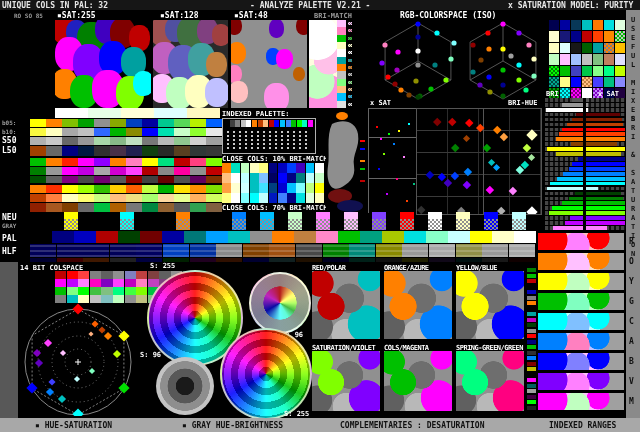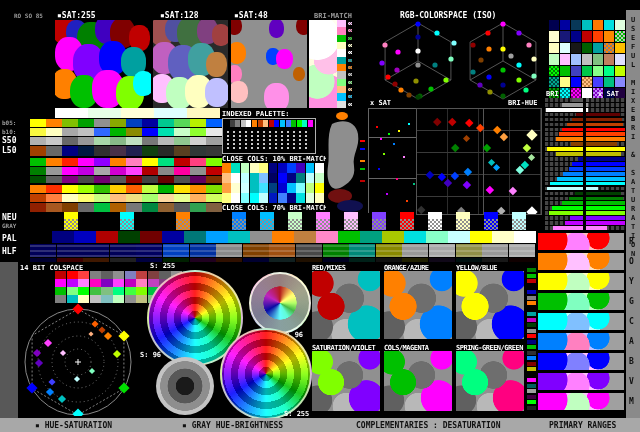--- a/index.html
+++ b/index.html
@@ -18,20 +18,25 @@
          font-size:7px;letter-spacing:1px;left:3px;}
   .panel{position:absolute;overflow:hidden;}
   .gutter{position:absolute;background:#585858;}
   svg{display:block;}
 </style>
 </head>
 <body>
 
 <div id="screen">
 
+  <header id="top-bar" class="abs">
+    <span style="left:2px">UNIQUE COLS IN PAL: 32</span>
+    <span style="left:250px">- ANALYZE PALETTE V2.21 -</span>
+    <span style="left:508px">x SATURATION MODEL: PURITY</span>
+  </header>
 
   <span class="lbl6" style="left:14px;top:12px">RO SO 85</span>
   <span class="lbl" style="left:57px;top:11px">▪SAT:255</span>
   <span class="lbl" style="left:160px;top:11px">▪SAT:128</span>
   <span class="lbl" style="left:234px;top:11px">▪SAT:48</span>
   <span class="lbl7" style="left:314px;top:12px;color:#9a9a9a">BRI-MATCH</span>
   <span class="lbl" style="left:400px;top:11px">RGB-COLORSPACE (ISO)</span>
 
   <div id="sat255-panel" class="panel" style="left: 55px; top: 20px; width: 96px; height: 88px; background: rgb(0, 0, 0);">
       <div style="position: absolute; left: -2.72px; top: -5.28px; width: 24.64px; height: 29.568px; border-radius: 45%; background: rgb(192, 0, 0);"></div>
@@ -803,21 +808,21 @@
       <div style="position: absolute; left: 150px; top: 262px; font-size: 7px; color: rgb(255, 255, 255); white-space: pre;">S: 255</div>
       <div style="position: absolute; left: 249px; top: 272px; width: 58px; height: 58px; border-radius: 50%; background: radial-gradient(circle, transparent 0px, transparent 40%, rgba(130, 130, 130, 0.85) 41%, rgba(130, 130, 130, 0.85) 72%, transparent 73%), conic-gradient(rgb(255, 0, 0), rgb(255, 128, 0), rgb(255, 255, 0), rgb(128, 255, 0), rgb(0, 192, 0), rgb(0, 255, 192), rgb(0, 255, 255), rgb(0, 128, 255), rgb(0, 0, 255), rgb(128, 0, 255), rgb(255, 0, 255), rgb(255, 0, 128), rgb(255, 0, 0)); filter: saturate(0.55) brightness(1.1); border: 2px solid rgba(255, 255, 220, 0.7);"></div>
       <div style="position: absolute; left: 282px; top: 331px; font-size: 7px; color: rgb(255, 255, 255); white-space: pre;">S: 96</div>
       <div style="position: absolute; left: 156px; top: 357px; width: 58px; height: 58px; border-radius: 50%; background: radial-gradient(circle, rgb(26, 26, 26) 0px, rgb(26, 26, 26) 22%, rgb(88, 88, 88) 23%, rgb(88, 88, 88) 42%, rgb(142, 142, 142) 43%, rgb(142, 142, 142) 60%, rgb(196, 196, 196) 61%, rgb(196, 196, 196) 74%, rgb(255, 192, 234) 75%, rgb(255, 192, 234) 86%, rgb(255, 255, 208) 87%, rgb(255, 255, 208) 100%);"></div>
       <div style="position: absolute; left: 140px; top: 351px; font-size: 7px; color: rgb(255, 255, 255); white-space: pre;">S: 96</div>
       <div style="position: absolute; left: 220px; top: 328px; width: 88px; height: 88px; border-radius: 50%; background: repeating-radial-gradient(circle, rgba(0, 0, 0, 0.3) 0px, rgba(0, 0, 0, 0.3) 7px, rgba(255, 255, 255, 0.12) 7px, rgba(255, 255, 255, 0.12) 14px), conic-gradient(rgb(255, 0, 0), rgb(255, 128, 0), rgb(255, 255, 0), rgb(128, 255, 0), rgb(0, 192, 0), rgb(0, 255, 192), rgb(0, 255, 255), rgb(0, 128, 255), rgb(0, 0, 255), rgb(128, 0, 255), rgb(255, 0, 255), rgb(255, 0, 128), rgb(255, 0, 0)); border: 2px solid rgba(255, 255, 220, 0.75);"></div>
       <div style="position: absolute; left: 284px; top: 410px; font-size: 7px; color: rgb(255, 255, 255); white-space: pre;">S: 255</div>
     </div>
 
   <div id="comps-zone" class="abs" style="left:0;top:0">
-      <div style="position: absolute; left: 312px; top: 264px; font-size: 7px; letter-spacing: -0.5px; color: rgb(255, 255, 255); white-space: pre;">RED/MIXES</div>
+      <div style="position: absolute; left: 312px; top: 264px; font-size: 7px; letter-spacing: -0.5px; color: rgb(255, 255, 255); white-space: pre;">RED/POLAR</div>
       <div style="position: absolute; left: 312px; top: 271px; width: 68px; height: 68px; overflow: hidden; background: radial-gradient(circle at 12% 18%, rgb(192, 0, 0) 0px, rgb(192, 0, 0) 16%, transparent 17%), radial-gradient(circle at 28% 52%, rgb(192, 0, 0) 0px, rgb(192, 0, 0) 22%, transparent 23%), radial-gradient(circle at 8% 82%, rgb(96, 96, 96) 0px, rgb(96, 96, 96) 18%, transparent 19%), radial-gradient(circle at 55% 40%, rgb(110, 110, 110) 0px, rgb(110, 110, 110) 26%, transparent 27%), radial-gradient(circle at 85% 12%, rgb(0, 192, 192) 0px, rgb(0, 192, 192) 14%, transparent 15%), radial-gradient(circle at 80% 78%, rgb(0, 192, 192) 0px, rgb(0, 192, 192) 24%, transparent 25%), radial-gradient(circle at 50% 92%, rgb(184, 184, 184) 0px, rgb(184, 184, 184) 20%, transparent 21%) rgb(144, 144, 144);"></div>
       <div style="position: absolute; left: 384px; top: 264px; font-size: 7px; letter-spacing: -0.5px; color: rgb(255, 255, 255); white-space: pre;">ORANGE/AZURE</div>
       <div style="position: absolute; left: 384px; top: 271px; width: 68px; height: 68px; overflow: hidden; background: radial-gradient(circle at 12% 18%, rgb(255, 128, 0) 0px, rgb(255, 128, 0) 16%, transparent 17%), radial-gradient(circle at 28% 52%, rgb(255, 128, 0) 0px, rgb(255, 128, 0) 22%, transparent 23%), radial-gradient(circle at 8% 82%, rgb(96, 96, 96) 0px, rgb(96, 96, 96) 18%, transparent 19%), radial-gradient(circle at 55% 40%, rgb(110, 110, 110) 0px, rgb(110, 110, 110) 26%, transparent 27%), radial-gradient(circle at 85% 12%, rgb(0, 128, 255) 0px, rgb(0, 128, 255) 14%, transparent 15%), radial-gradient(circle at 80% 78%, rgb(0, 128, 255) 0px, rgb(0, 128, 255) 24%, transparent 25%), radial-gradient(circle at 50% 92%, rgb(184, 184, 184) 0px, rgb(184, 184, 184) 20%, transparent 21%) rgb(144, 144, 144);"></div>
       <div style="position: absolute; left: 456px; top: 264px; font-size: 7px; letter-spacing: -0.5px; color: rgb(255, 255, 255); white-space: pre;">YELLOW/BLUE</div>
       <div style="position: absolute; left: 456px; top: 271px; width: 68px; height: 68px; overflow: hidden; background: radial-gradient(circle at 12% 18%, rgb(255, 255, 0) 0px, rgb(255, 255, 0) 16%, transparent 17%), radial-gradient(circle at 28% 52%, rgb(255, 255, 0) 0px, rgb(255, 255, 0) 22%, transparent 23%), radial-gradient(circle at 8% 82%, rgb(96, 96, 96) 0px, rgb(96, 96, 96) 18%, transparent 19%), radial-gradient(circle at 55% 40%, rgb(110, 110, 110) 0px, rgb(110, 110, 110) 26%, transparent 27%), radial-gradient(circle at 85% 12%, rgb(0, 0, 255) 0px, rgb(0, 0, 255) 14%, transparent 15%), radial-gradient(circle at 80% 78%, rgb(0, 0, 255) 0px, rgb(0, 0, 255) 24%, transparent 25%), radial-gradient(circle at 50% 92%, rgb(184, 184, 184) 0px, rgb(184, 184, 184) 20%, transparent 21%) rgb(144, 144, 144);"></div>
       <div style="position: absolute; left: 312px; top: 344px; font-size: 7px; letter-spacing: -0.5px; color: rgb(255, 255, 255); white-space: pre;">SATURATION/VIOLET</div>
       <div style="position: absolute; left: 312px; top: 351px; width: 68px; height: 60px; overflow: hidden; background: radial-gradient(circle at 12% 18%, rgb(128, 255, 0) 0px, rgb(128, 255, 0) 16%, transparent 17%), radial-gradient(circle at 28% 52%, rgb(128, 255, 0) 0px, rgb(128, 255, 0) 22%, transparent 23%), radial-gradient(circle at 8% 82%, rgb(96, 96, 96) 0px, rgb(96, 96, 96) 18%, transparent 19%), radial-gradient(circle at 55% 40%, rgb(110, 110, 110) 0px, rgb(110, 110, 110) 26%, transparent 27%), radial-gradient(circle at 85% 12%, rgb(128, 0, 255) 0px, rgb(128, 0, 255) 14%, transparent 15%), radial-gradient(circle at 80% 78%, rgb(128, 0, 255) 0px, rgb(128, 0, 255) 24%, transparent 25%), radial-gradient(circle at 50% 92%, rgb(184, 184, 184) 0px, rgb(184, 184, 184) 20%, transparent 21%) rgb(144, 144, 144);"></div>
       <div style="position: absolute; left: 384px; top: 344px; font-size: 7px; letter-spacing: -0.5px; color: rgb(255, 255, 255); white-space: pre;">COLS/MAGENTA</div>
       <div style="position: absolute; left: 384px; top: 351px; width: 68px; height: 60px; overflow: hidden; background: radial-gradient(circle at 12% 18%, rgb(0, 192, 0) 0px, rgb(0, 192, 0) 16%, transparent 17%), radial-gradient(circle at 28% 52%, rgb(0, 192, 0) 0px, rgb(0, 192, 0) 22%, transparent 23%), radial-gradient(circle at 8% 82%, rgb(96, 96, 96) 0px, rgb(96, 96, 96) 18%, transparent 19%), radial-gradient(circle at 55% 40%, rgb(110, 110, 110) 0px, rgb(110, 110, 110) 26%, transparent 27%), radial-gradient(circle at 85% 12%, rgb(255, 0, 255) 0px, rgb(255, 0, 255) 14%, transparent 15%), radial-gradient(circle at 80% 78%, rgb(255, 0, 255) 0px, rgb(255, 0, 255) 24%, transparent 25%), radial-gradient(circle at 50% 92%, rgb(184, 184, 184) 0px, rgb(184, 184, 184) 20%, transparent 21%) rgb(144, 144, 144);"></div>
       <div style="position: absolute; left: 456px; top: 344px; font-size: 7px; letter-spacing: -0.5px; color: rgb(255, 255, 255); white-space: pre;">SPRING-GREEN/GREEN</div>
@@ -861,17 +866,17 @@
       <div style="position: absolute; left: 538px; top: 313px; width: 86px; height: 17px; overflow: hidden; background: radial-gradient(circle at 15% 40%, rgb(0, 255, 255) 0px, rgb(0, 255, 255) 22%, transparent 23%), radial-gradient(circle at 45% 70%, rgb(128, 192, 255) 0px, rgb(128, 192, 255) 26%, transparent 27%), radial-gradient(circle at 70% 30%, rgb(0, 255, 255) 0px, rgb(0, 255, 255) 18%, transparent 19%), radial-gradient(circle at 90% 70%, rgb(160, 160, 160) 0px, rgb(160, 160, 160) 20%, transparent 21%) rgb(192, 255, 255);"></div>
       <div style="position: absolute; left: 538px; top: 333px; width: 86px; height: 17px; overflow: hidden; background: radial-gradient(circle at 15% 40%, rgb(0, 128, 255) 0px, rgb(0, 128, 255) 22%, transparent 23%), radial-gradient(circle at 45% 70%, rgb(255, 128, 192) 0px, rgb(255, 128, 192) 26%, transparent 27%), radial-gradient(circle at 70% 30%, rgb(0, 128, 255) 0px, rgb(0, 128, 255) 18%, transparent 19%), radial-gradient(circle at 90% 70%, rgb(160, 160, 160) 0px, rgb(160, 160, 160) 20%, transparent 21%) rgb(192, 192, 255);"></div>
       <div style="position: absolute; left: 538px; top: 353px; width: 86px; height: 17px; overflow: hidden; background: radial-gradient(circle at 15% 40%, rgb(0, 0, 255) 0px, rgb(0, 0, 255) 22%, transparent 23%), radial-gradient(circle at 45% 70%, rgb(128, 128, 255) 0px, rgb(128, 128, 255) 26%, transparent 27%), radial-gradient(circle at 70% 30%, rgb(0, 0, 255) 0px, rgb(0, 0, 255) 18%, transparent 19%), radial-gradient(circle at 90% 70%, rgb(160, 160, 160) 0px, rgb(160, 160, 160) 20%, transparent 21%) rgb(255, 192, 255);"></div>
       <div style="position: absolute; left: 538px; top: 373px; width: 86px; height: 17px; overflow: hidden; background: radial-gradient(circle at 15% 40%, rgb(128, 0, 255) 0px, rgb(128, 0, 255) 22%, transparent 23%), radial-gradient(circle at 45% 70%, rgb(255, 128, 255) 0px, rgb(255, 128, 255) 26%, transparent 27%), radial-gradient(circle at 70% 30%, rgb(128, 0, 255) 0px, rgb(128, 0, 255) 18%, transparent 19%), radial-gradient(circle at 90% 70%, rgb(160, 160, 160) 0px, rgb(160, 160, 160) 20%, transparent 21%) rgb(255, 192, 255);"></div>
       <div style="position: absolute; left: 538px; top: 393px; width: 86px; height: 17px; overflow: hidden; background: radial-gradient(circle at 15% 40%, rgb(255, 0, 255) 0px, rgb(255, 0, 255) 22%, transparent 23%), radial-gradient(circle at 45% 70%, rgb(192, 255, 192) 0px, rgb(192, 255, 192) 26%, transparent 27%), radial-gradient(circle at 70% 30%, rgb(255, 0, 255) 0px, rgb(255, 0, 255) 18%, transparent 19%), radial-gradient(circle at 90% 70%, rgb(160, 160, 160) 0px, rgb(160, 160, 160) 20%, transparent 21%) rgb(255, 192, 255);"></div>
     </div>
 
   <footer id="bottom-bar" class="abs">
     <span style="left:35px">▪ HUE-SATURATION</span>
     <span style="left:182px">▪ GRAY HUE-BRIGHTNESS</span>
-    <span style="left:356px">COMPLEMENTARIES : DESATURATION</span>
-    <span style="left:549px">PRIMARY RANGES</span>
+    <span style="left:340px">COMPLEMENTARIES : DESATURATION</span>
+    <span style="left:549px">INDEXED RANGES</span>
   </footer>
 
 </div>
 
 </body></html>

